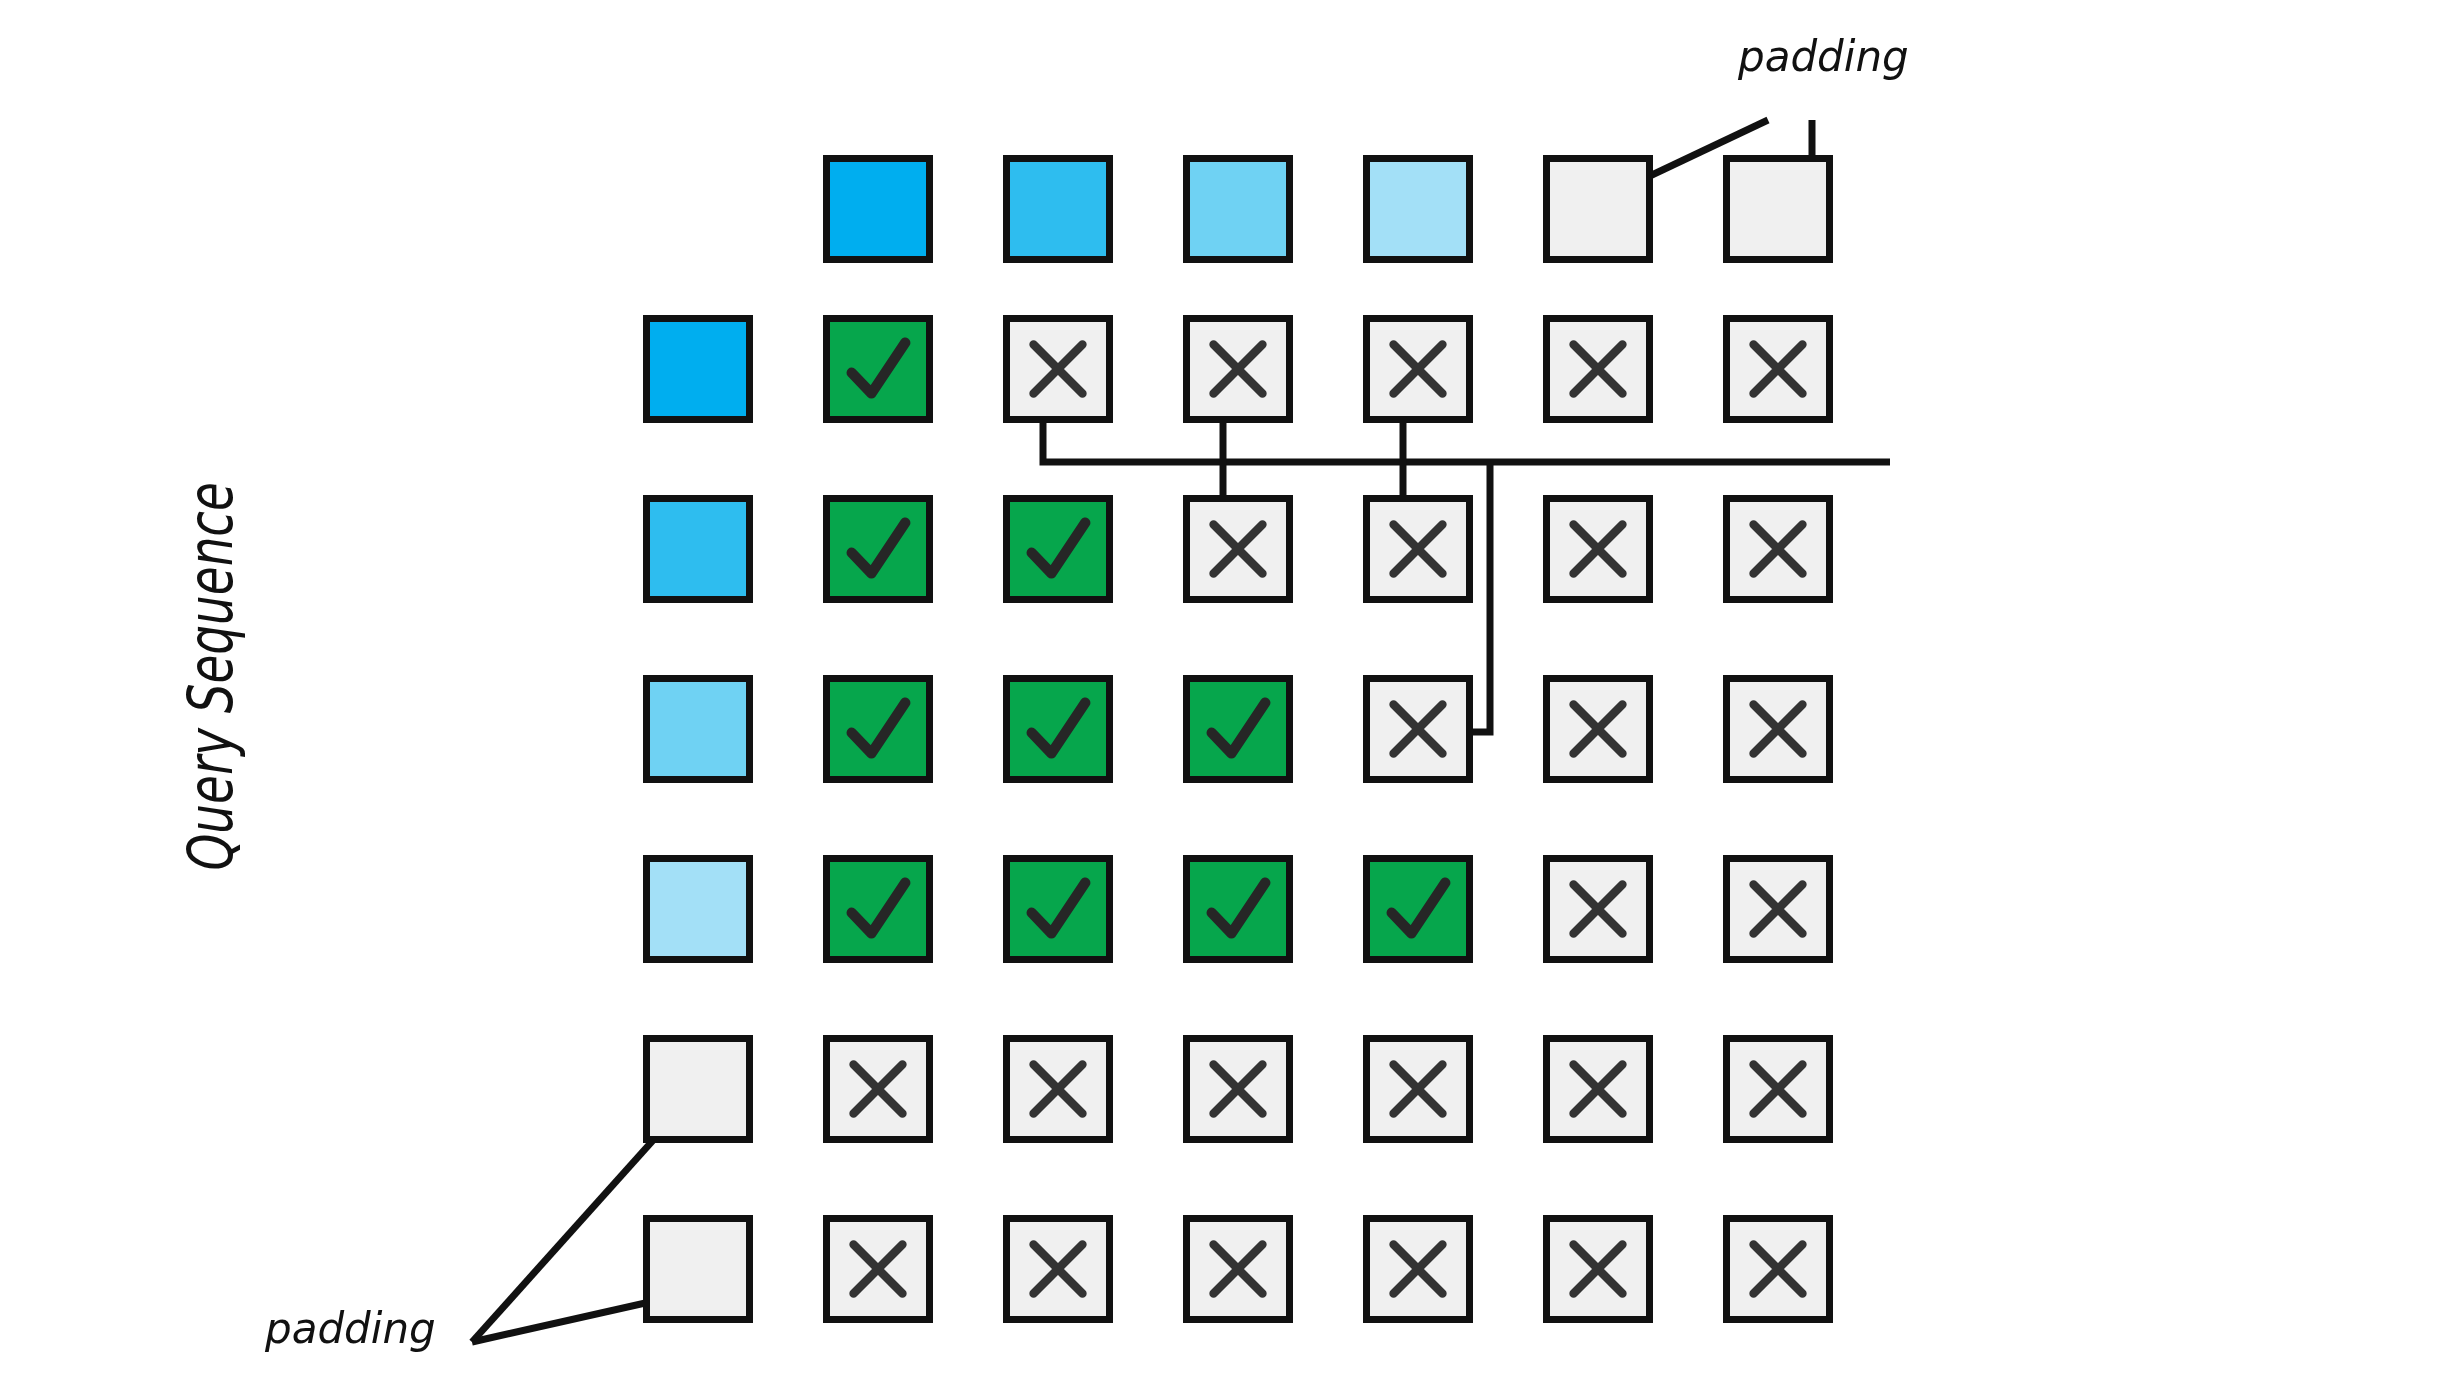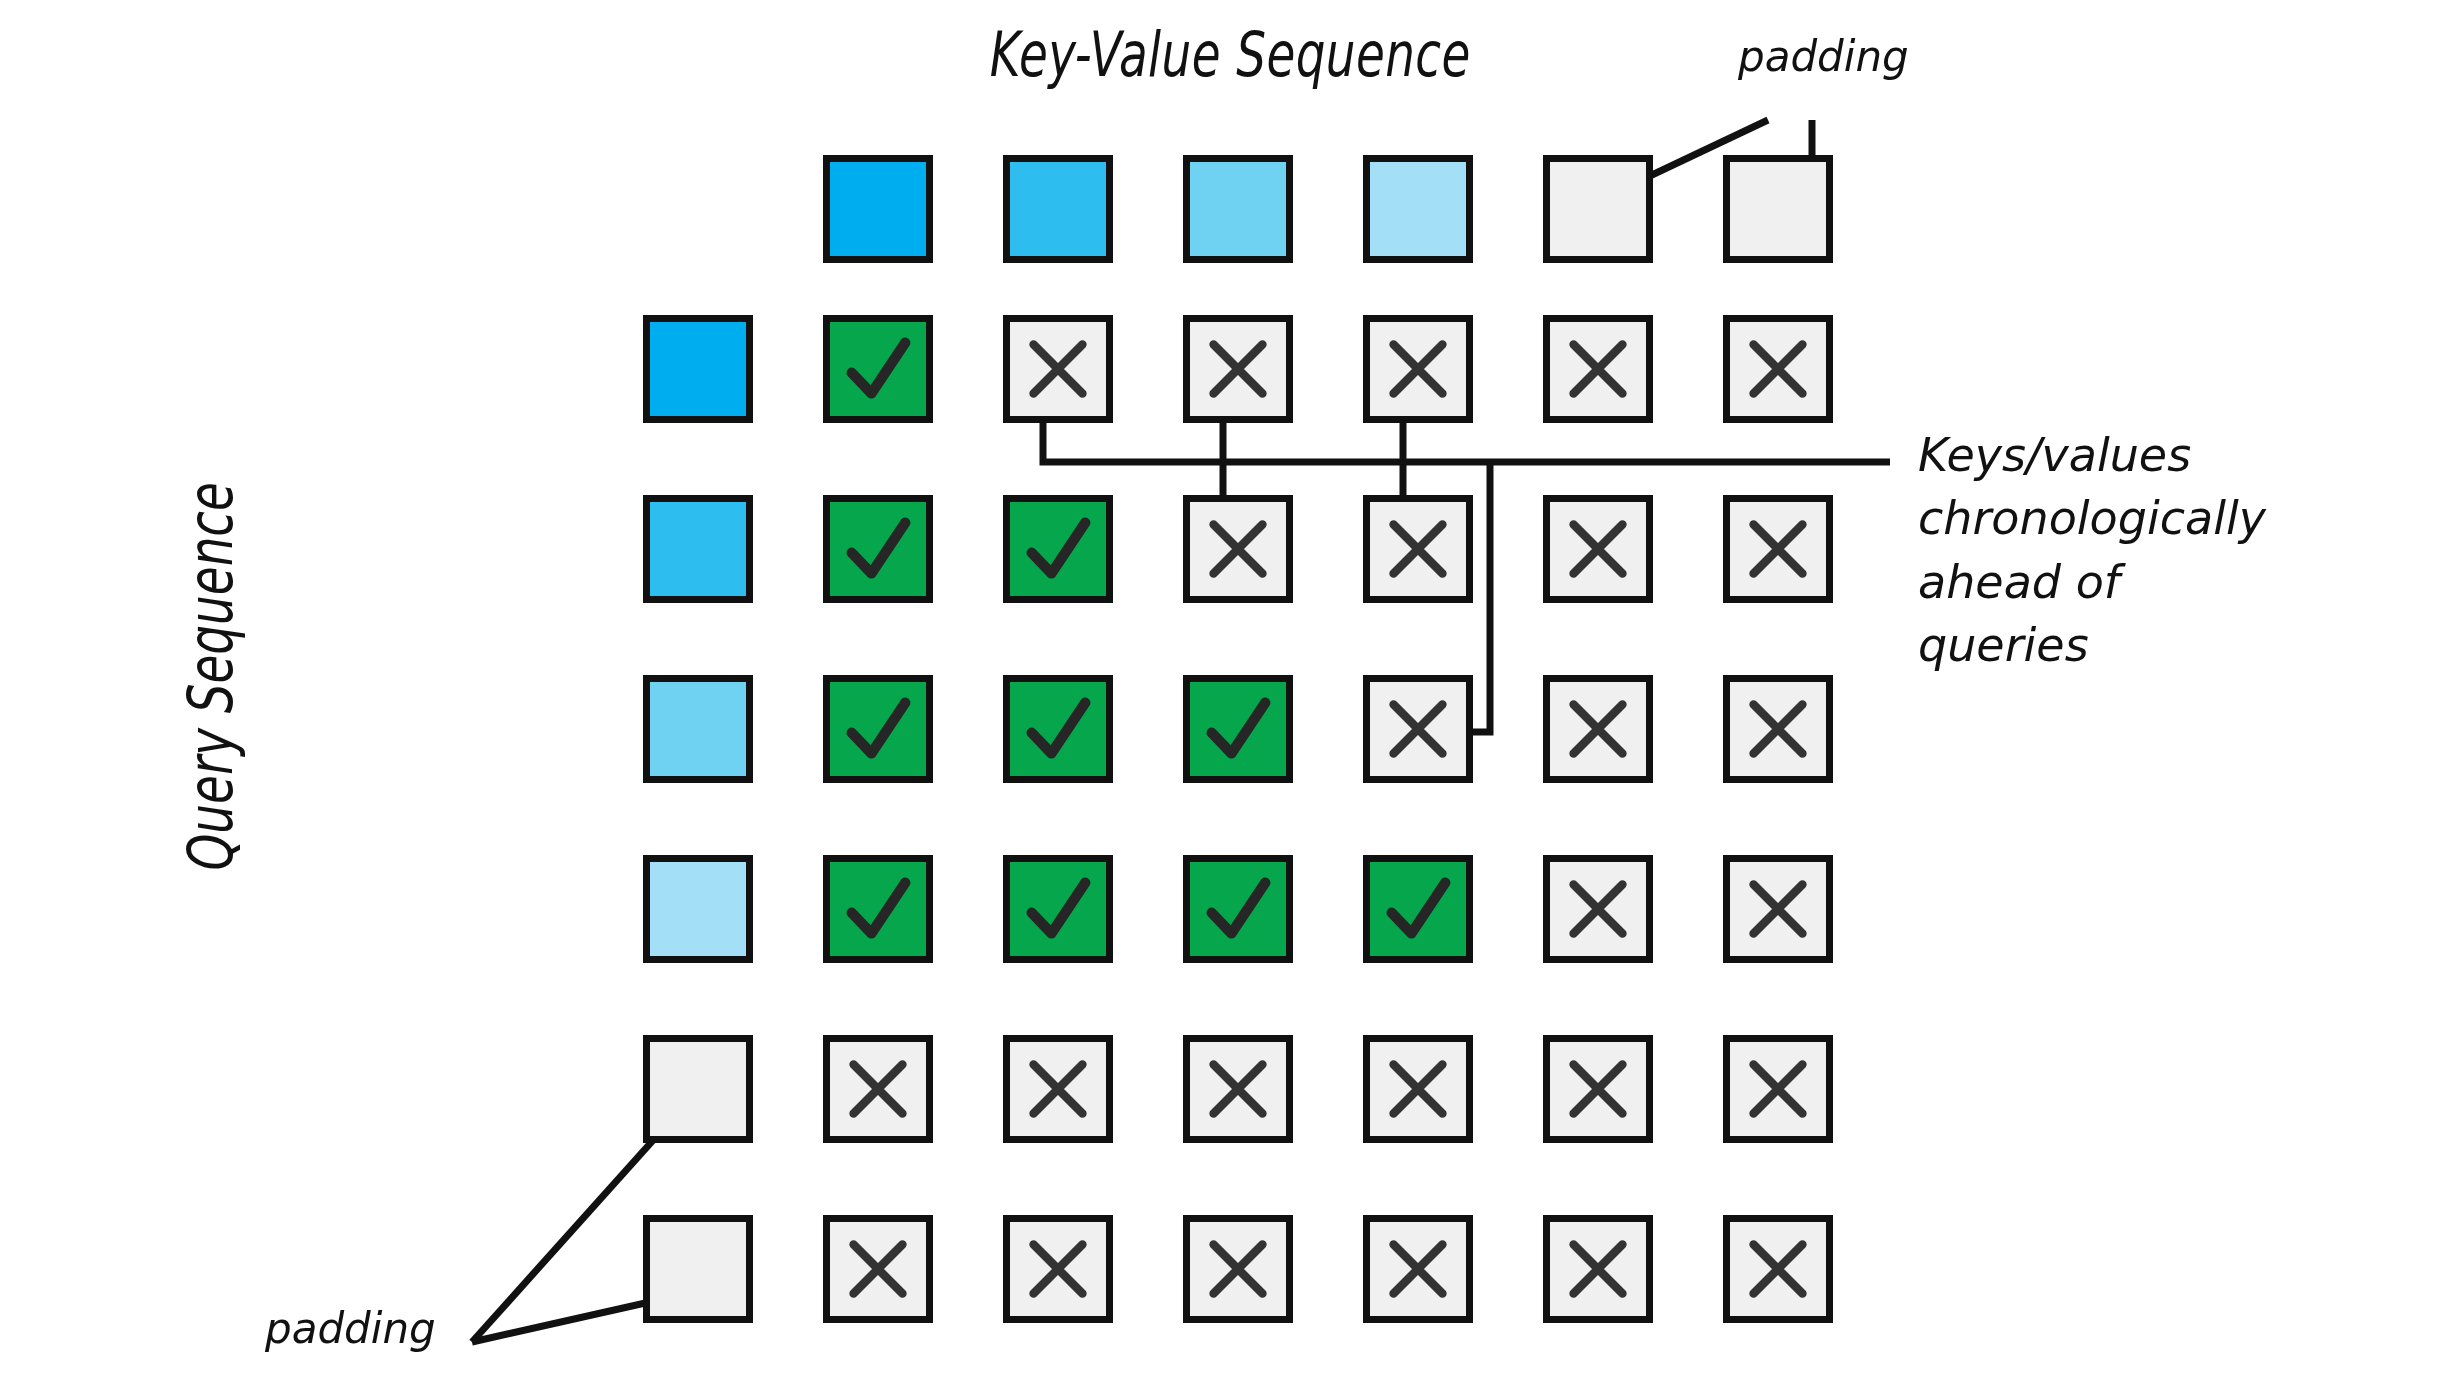--- a/index.html
+++ b/index.html
@@ -59,30 +59,25 @@
       <path d="M 1043 418 L 1043 462 L 1890 462"></path>
       <path d="M 1223 418 L 1223 516"></path>
       <path d="M 1403 418 L 1403 516"></path>
       <path d="M 1490 462 L 1490 732 L 1403 732"></path>
 
       <path d="M 472 1342 L 700 1088"></path>
       <path d="M 472 1342 L 712 1288"></path>
     </g>
   </svg>
 
-  <div class="title"><span id="title-inner">Key-Value Sequence</span></div>
 
   <div class="ylabel"><span id="ylabel-inner">Query Sequence</span></div>
 
   <div class="anno" id="anno-pad-top">padding</div>
   <div class="anno" id="anno-pad-bottom">padding</div>
-  <div class="anno" id="anno-right">Keys/values
-chronologically
-ahead of
-queries</div>
 
   <div id="cells">
       <div class="cell blue1" style="left: 823px; top: 155px;"></div>
       <div class="cell blue2" style="left: 1003px; top: 155px;"></div>
       <div class="cell blue3" style="left: 1183px; top: 155px;"></div>
       <div class="cell blue4" style="left: 1363px; top: 155px;"></div>
       <div class="cell gray" style="left: 1543px; top: 155px;"></div>
       <div class="cell gray" style="left: 1723px; top: 155px;"></div>
       <div class="cell blue1" style="left: 643px; top: 315px;"></div>
       <div class="cell green" style="left: 823px; top: 315px;">

